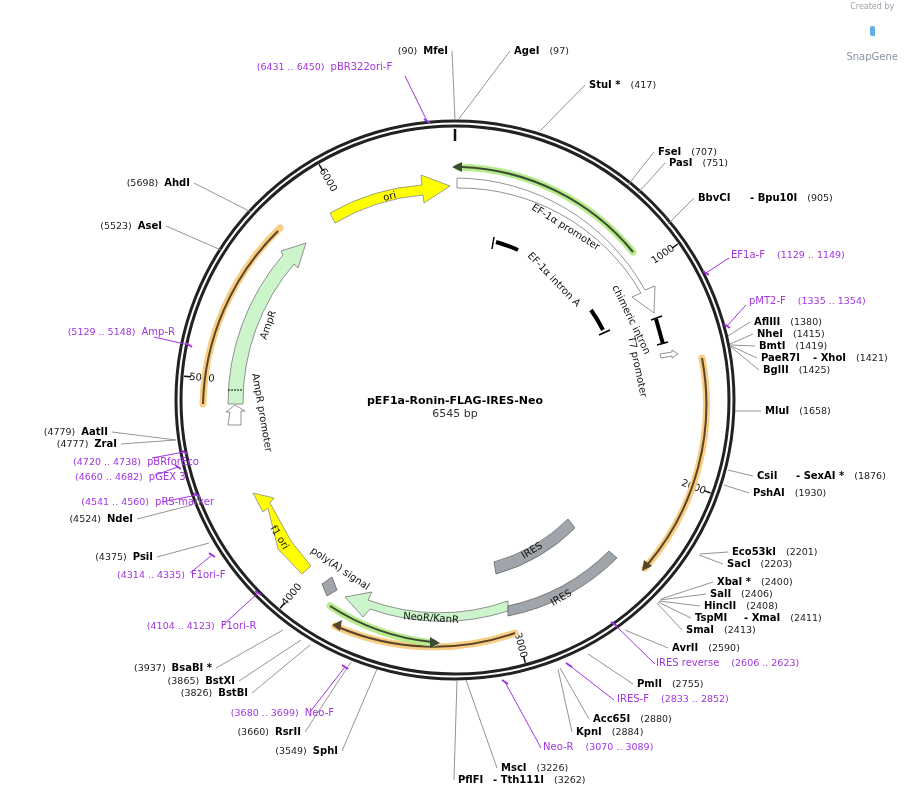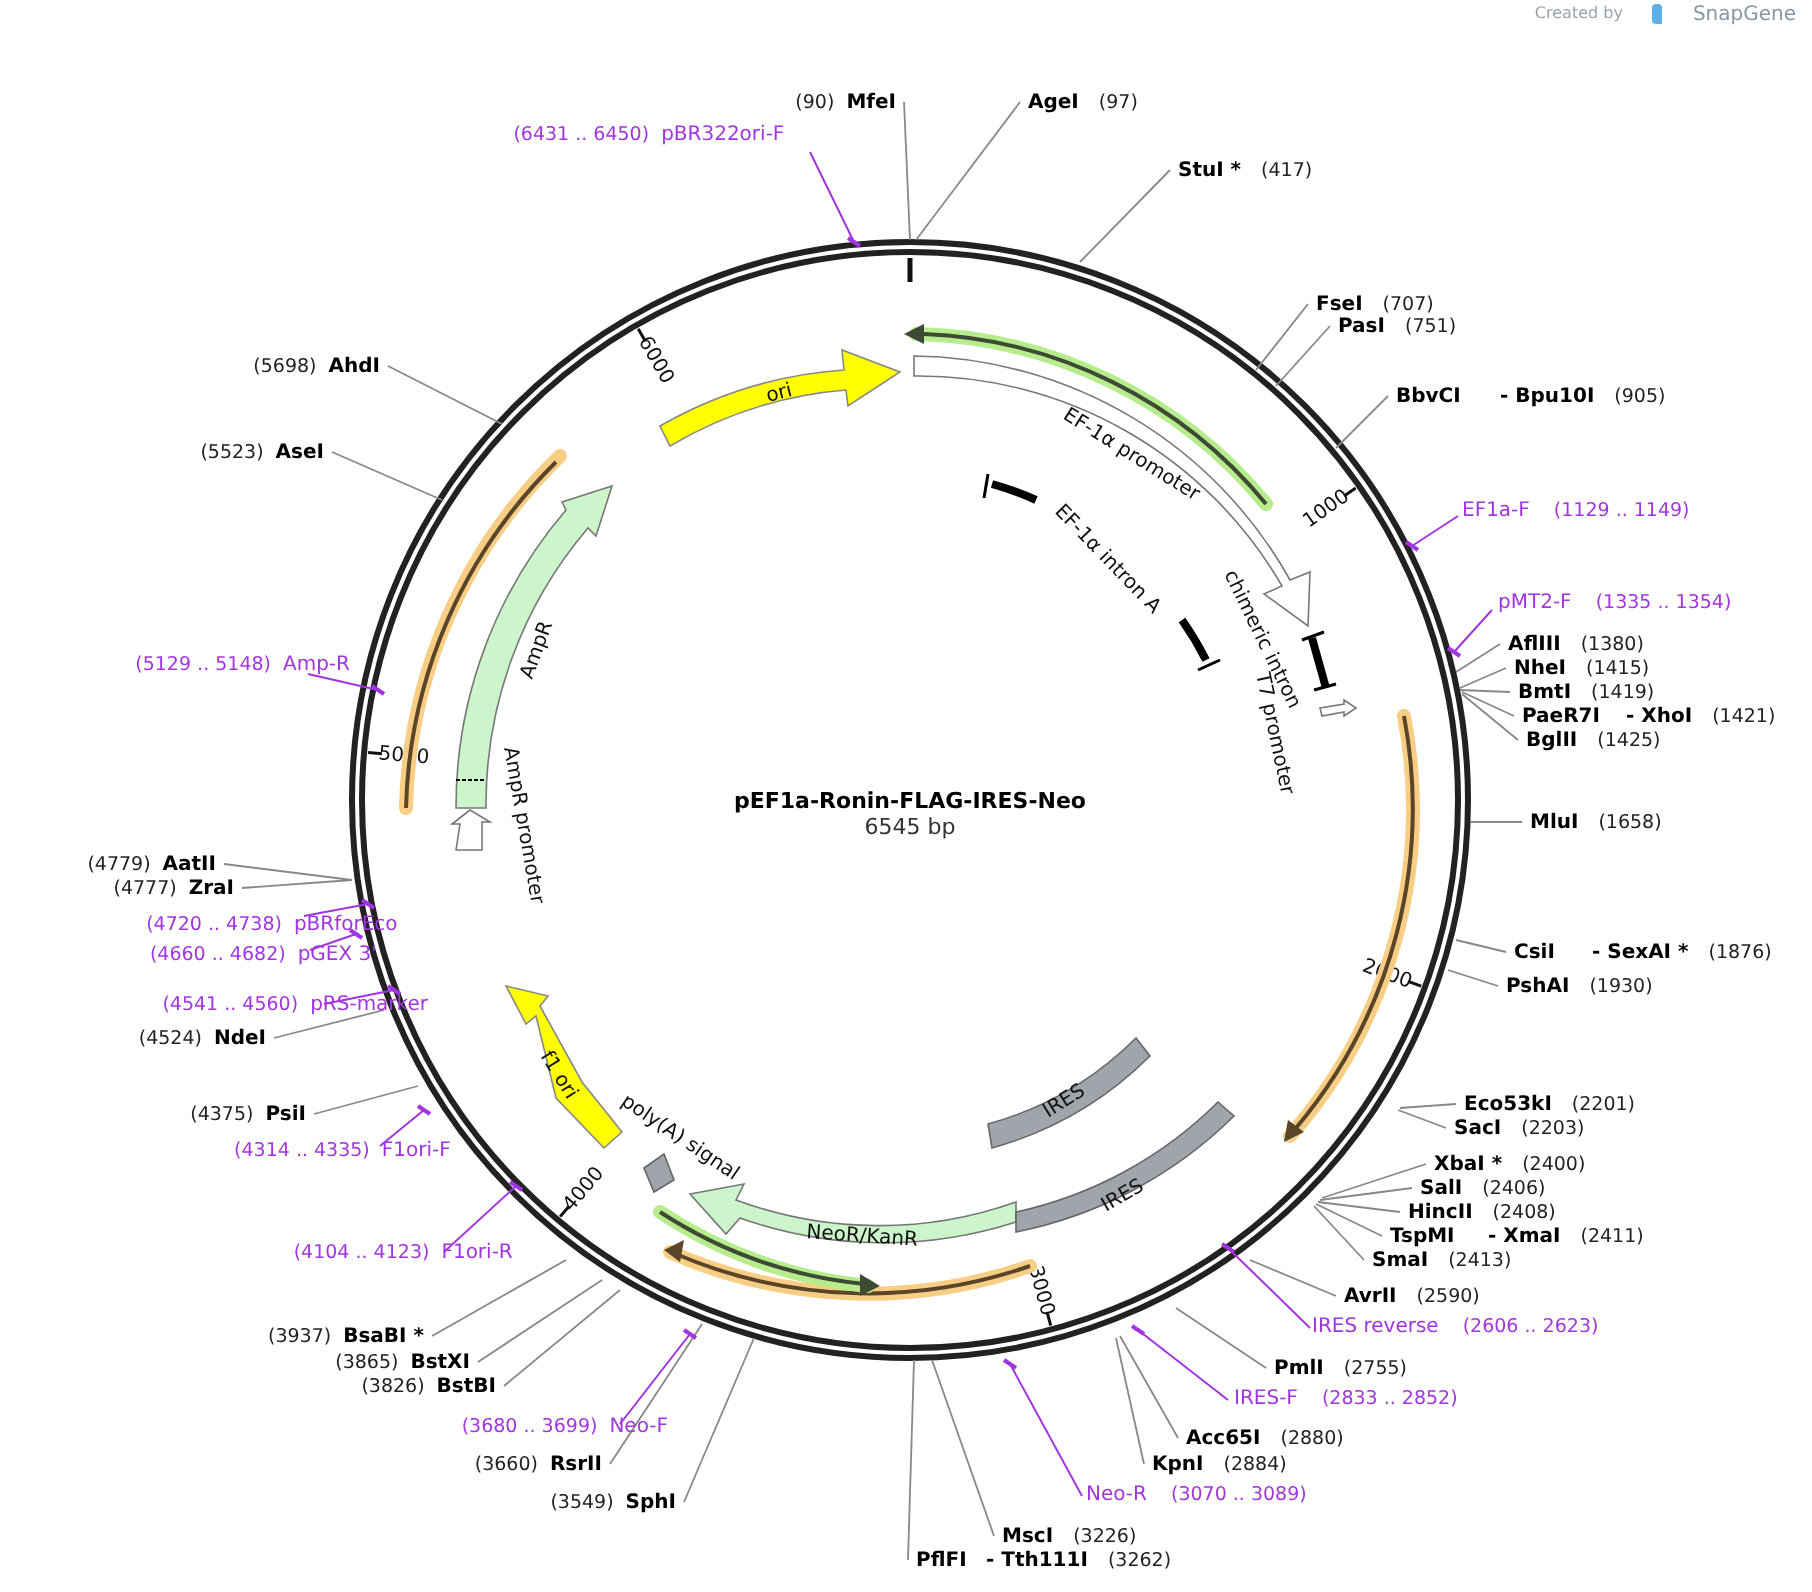--- a/index.html
+++ b/index.html
@@ -1,20 +1,20 @@
 <!DOCTYPE html>
 <html><head>
 <meta charset="utf-8">
 <style>
   html, body { margin: 0; padding: 0; background: #ffffff; }
   body { width: 906px; height: 796px; position: relative; overflow: hidden;
          font-family: "DejaVu Sans", sans-serif; }
   #map { position: absolute; left: 0; top: 0; }
   .credit { position: absolute; right: 8px; top: 2px; font-size: 8px; color: #9aa3ad;
-            font-family: "DejaVu Sans", sans-serif; display: flex; align-items: flex-start; gap: 15px; }
+            font-family: "DejaVu Sans", sans-serif; display: flex; align-items: center; gap: 15px; flex-direction: column; }
   .credit .logo { display: inline-block; width: 5px; height: 10px; background: #5fb0e8; border-radius: 2px 2px 0 2px; }
   .credit .brand { font-size: 10px; color: #8a96a3; }
   .title { font-weight: bold; font-size: 11px; fill: #000; }
   .sub { font-size: 11px; fill: #333; }
   .enz { font-size: 10px; font-weight: bold; fill: #000; }
   .pos { font-size: 9.5px; fill: #222; }
   .primer { font-size: 10px; fill: #a135e0; }
   .primerpos { font-size: 9.5px; fill: #a135e0; }
   .tick { font-size: 10px; fill: #111; }
   .flabel { font-size: 10px; fill: #111; }

